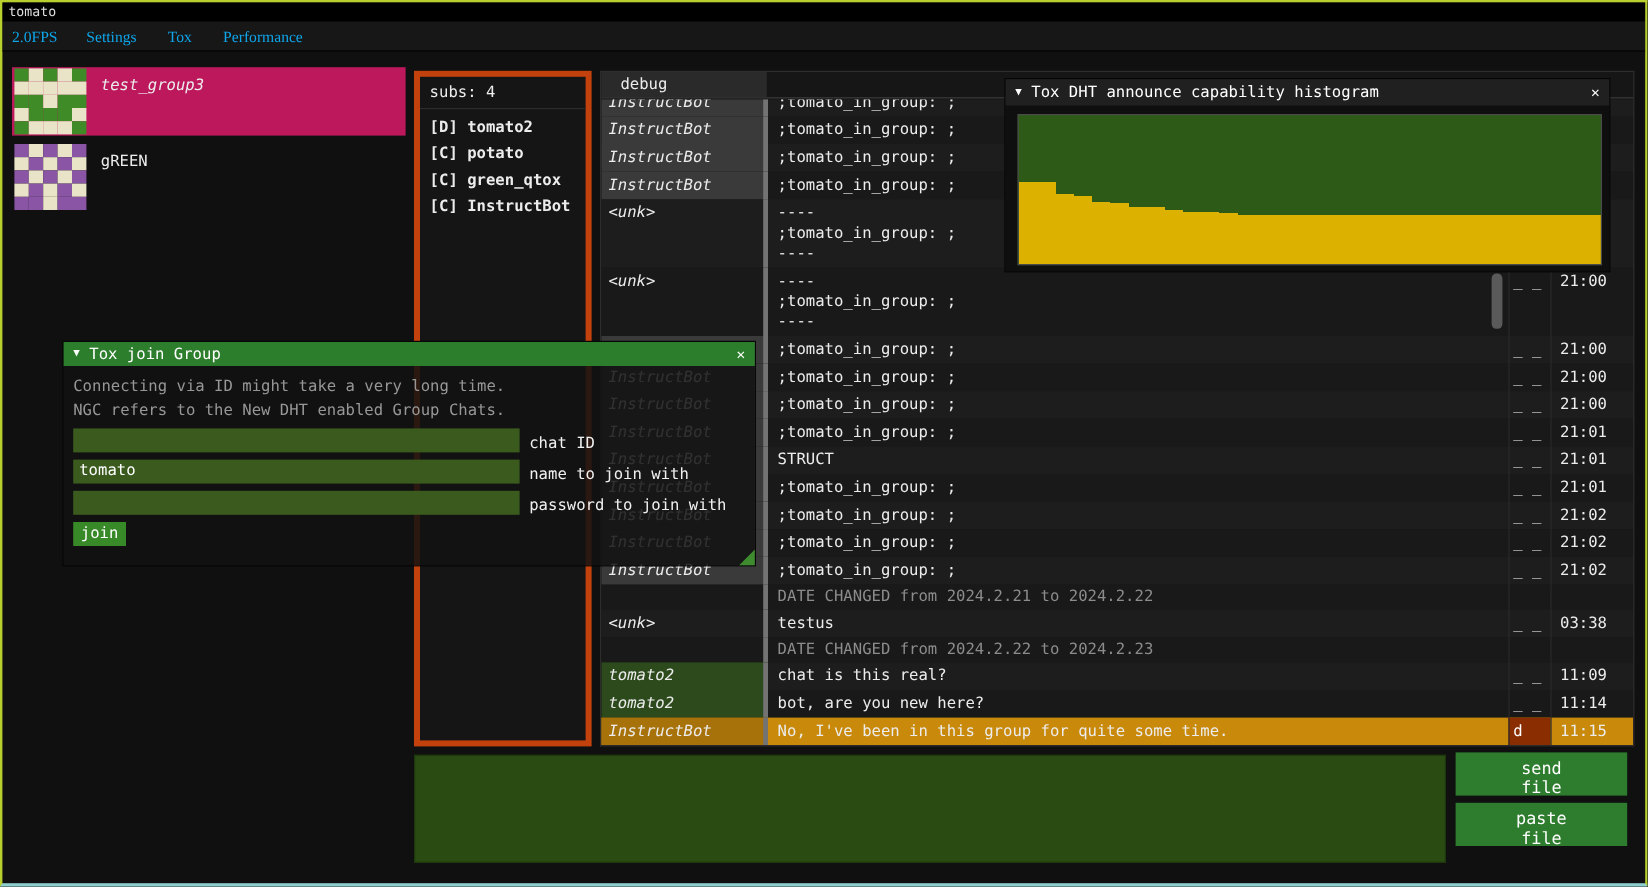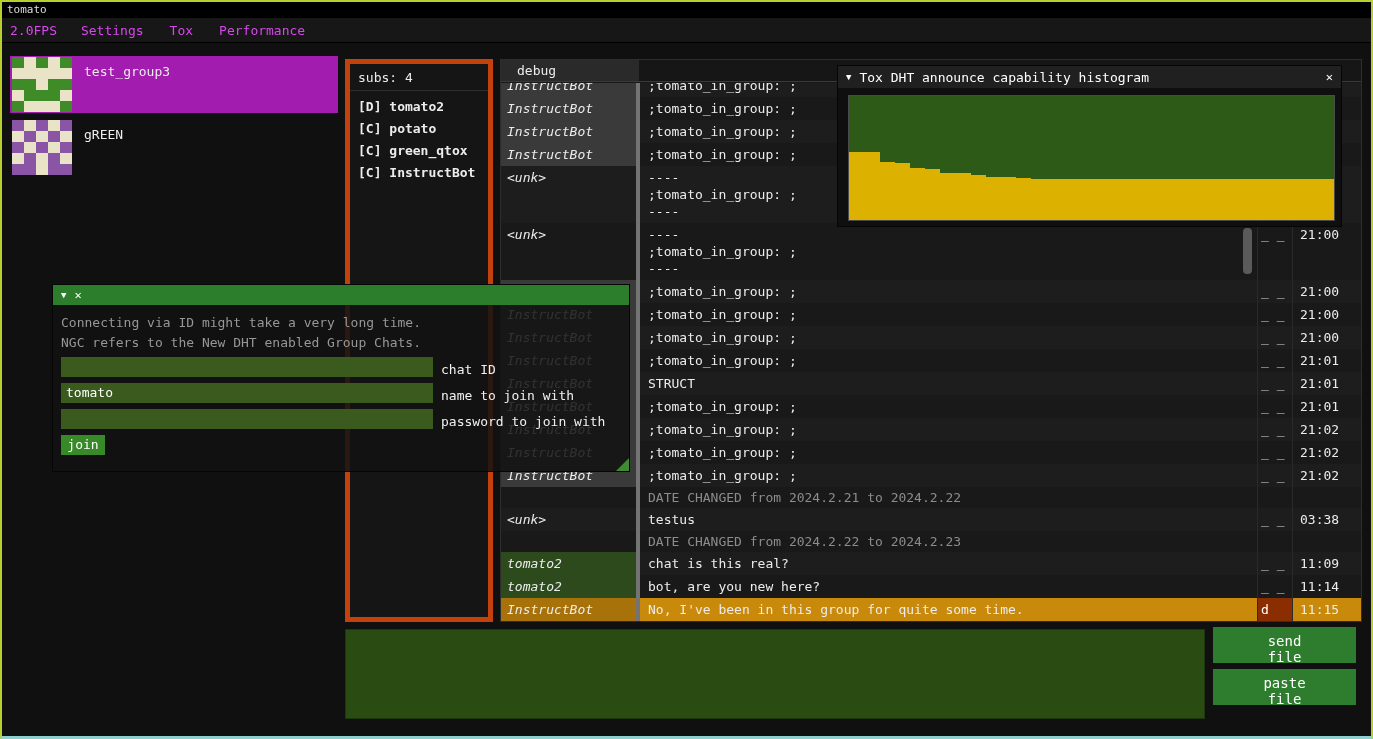--- a/index.html
+++ b/index.html
@@ -9,27 +9,27 @@
     background:#101010; color:#ececec;
     font-family:"DejaVu Sans Mono", monospace; font-size:13px;
     border-top:2px solid #b9cf2e; border-left:2px solid #b9cf2e;
     border-right:2px solid #b9cf2e; border-bottom:3px solid #8fd0ce;
   }
   
   .os-titlebar { position:absolute; top:0; left:0; right:0; height:16px; background:#000;
     font-size:11px; line-height:15px; padding-left:5px; color:#ddd; }
   
   .menubar { position:absolute; top:16px; left:0; right:0; height:25px; background:#171717;
-    display:flex; align-items:center; border-bottom:1px solid #000; color:#d946ef; }
+    display:flex; align-items:center; border-bottom:1px solid #000; color:#0ea5e9;font-family:Liberation Serif, serif; }
   .menu-item { padding:0 13px; line-height:25px; }
   .menu-item:first-child { padding:0 11px 0 8px; }
   
   .sidebar { position:absolute; left:8px; top:47px; width:328px; padding-top:7px; }
   .contact { display:flex; height:57px; margin-bottom:6px; }
-  .contact.selected { background:#a21caf; }
+  .contact.selected { background:#be185d;font-style:italic; }
   .avatar { width:60px; height:55px; margin:1px 0 0 2px; flex:none; display:grid;
     grid-template-columns:repeat(5,1fr); grid-template-rows:repeat(5,1fr); }
   .contact-name { margin:8px 0 0 12px; }
   
   .members { position:absolute; left:343px; top:57px; width:148px; height:563px;
     background:#151515; border:5px solid #c2410c; }
   .members-header { padding:6px 8px 5px; border-bottom:1px solid #2d2d2d; }
   .members-list { padding-top:5px; }
   .member { padding:1px 8px; line-height:20px; white-space:nowrap;font-weight:bold; }
   
@@ -370,20 +370,21 @@
             <rect x="456.56" y="84.42" width="15.72" height="41.58" fill="#ddb100"></rect>
             <rect x="471.78" y="84.42" width="15.72" height="41.58" fill="#ddb100"></rect>
           </svg>
       </div>
     </div>
   </div>
 
   <div class="join-window">
     <div class="fl-titlebar">
       <span class="tri">▼</span>
+      <span class="wtitle">Tox join Group</span>
       <span class="wclose">✕</span>
     </div>
     <div class="join-body">
       <div class="join-info">Connecting via ID might take a very long time.</div>
       <div class="join-info">NGC refers to the New DHT enabled Group Chats.</div>
       <div class="field-row first">
         <div class="input-box"></div>
         <div class="field-label">chat ID</div>
       </div>
       <div class="field-row">

